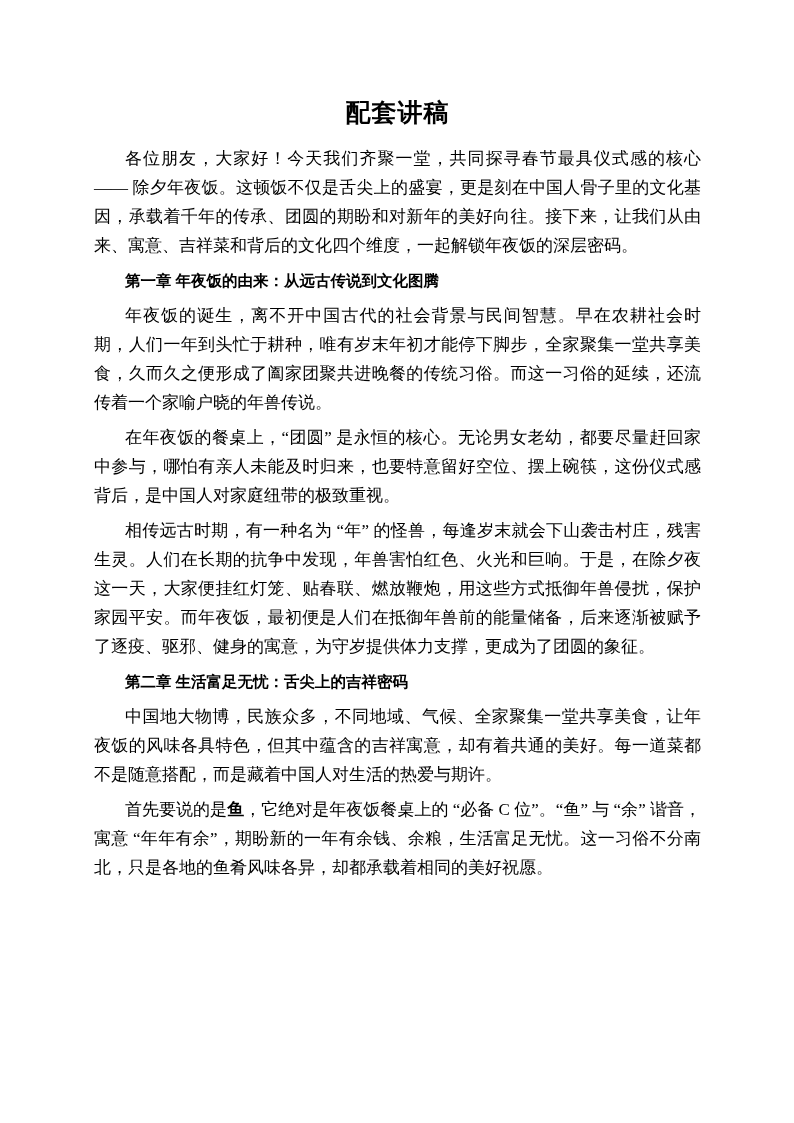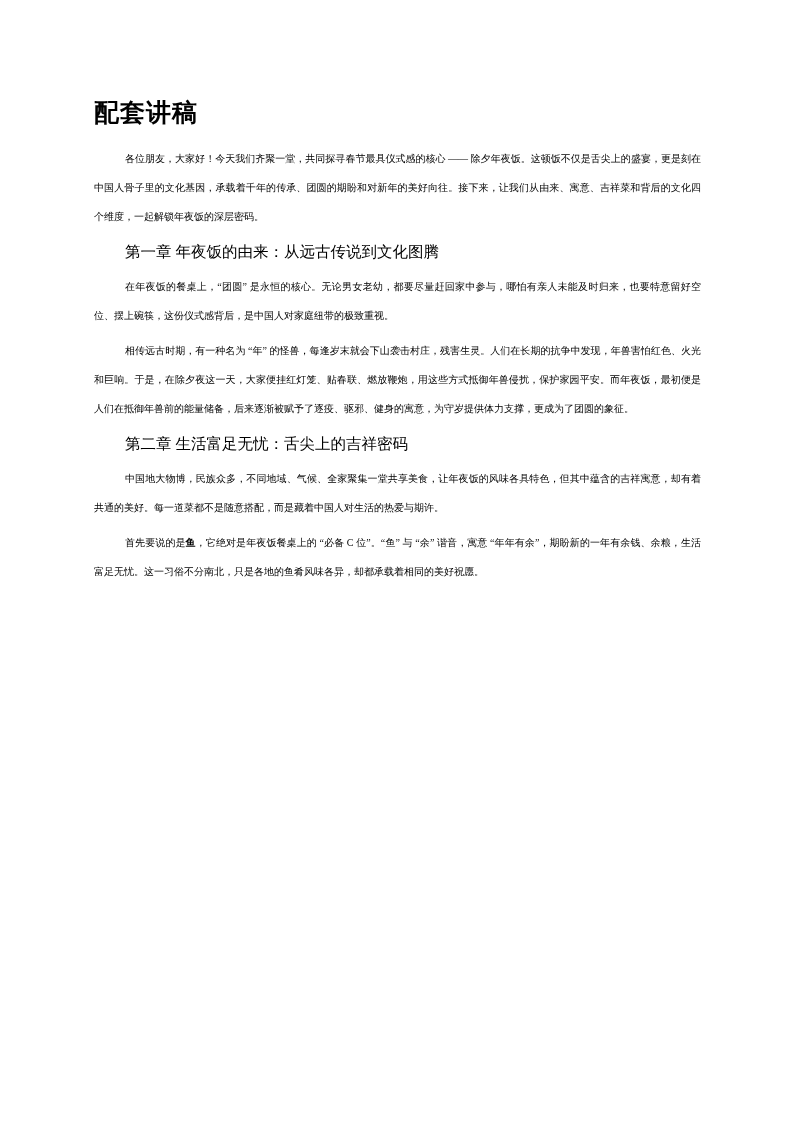--- a/index.html
+++ b/index.html
@@ -17,53 +17,54 @@
     padding: 96px 93px 40px 94px;
     font-family: "Liberation Serif", "DejaVu Serif", serif;
     color: #000000;
     overflow: hidden;
   }
   .doc-title {
     margin: 0 0 14px 0;
     font-size: 25px;
     font-weight: bold;
     line-height: 34px;
-    text-align: left;
+    text-align: center;
     letter-spacing: 1px;
   }
   .para {
     margin: 0 0 6px 0;
-    font-size: 10px;
+    font-size: 17px;
     line-height: 29px;
     text-align: justify;
     text-indent: 31px;
     word-break: break-all;
   }
   .heading {
     margin: 0 0 6px 0;
     font-size: 15.5px;
-    font-weight: normal;
+    font-weight: bold;
     line-height: 29px;
     text-indent: 31px;
   }
   .emph {
     font-weight: bold;
   }
 </style>
 </head>
 <body>
 
 <div class="page">
 
   <h1 class="doc-title">配套讲稿</h1>
 
   <p class="para">各位朋友，大家好！今天我们齐聚一堂，共同探寻春节最具仪式感的核心 —— 除夕年夜饭。这顿饭不仅是舌尖上的盛宴，更是刻在中国人骨子里的文化基因，承载着千年的传承、团圆的期盼和对新年的美好向往。接下来，让我们从由来、寓意、吉祥菜和背后的文化四个维度，一起解锁年夜饭的深层密码。</p>
 
   <h2 class="heading">第一章 年夜饭的由来：从远古传说到文化图腾</h2>
 
+  <p class="para">年夜饭的诞生，离不开中国古代的社会背景与民间智慧。早在农耕社会时期，人们一年到头忙于耕种，唯有岁末年初才能停下脚步，全家聚集一堂共享美食，久而久之便形成了阖家团聚共进晚餐的传统习俗。而这一习俗的延续，还流传着一个家喻户晓的年兽传说。</p>
 
   <p class="para">在年夜饭的餐桌上，“团圆” 是永恒的核心。无论男女老幼，都要尽量赶回家中参与，哪怕有亲人未能及时归来，也要特意留好空位、摆上碗筷，这份仪式感背后，是中国人对家庭纽带的极致重视。</p>
 
   <p class="para">相传远古时期，有一种名为 “年” 的怪兽，每逢岁末就会下山袭击村庄，残害生灵。人们在长期的抗争中发现，年兽害怕红色、火光和巨响。于是，在除夕夜这一天，大家便挂红灯笼、贴春联、燃放鞭炮，用这些方式抵御年兽侵扰，保护家园平安。而年夜饭，最初便是人们在抵御年兽前的能量储备，后来逐渐被赋予了逐疫、驱邪、健身的寓意，为守岁提供体力支撑，更成为了团圆的象征。</p>
 
 
   <h2 class="heading">第二章 生活富足无忧：舌尖上的吉祥密码</h2>
 
   <p class="para">中国地大物博，民族众多，不同地域、气候、全家聚集一堂共享美食，让年夜饭的风味各具特色，但其中蕴含的吉祥寓意，却有着共通的美好。每一道菜都不是随意搭配，而是藏着中国人对生活的热爱与期许。</p>
 

